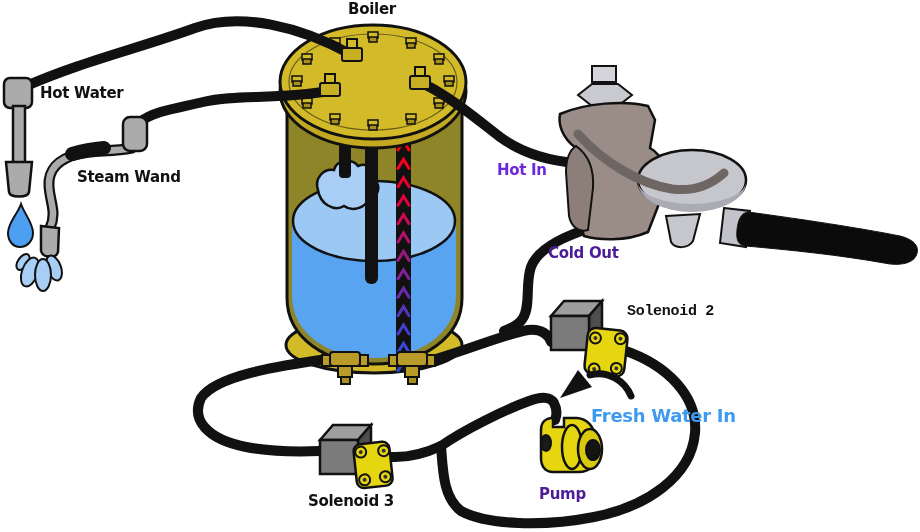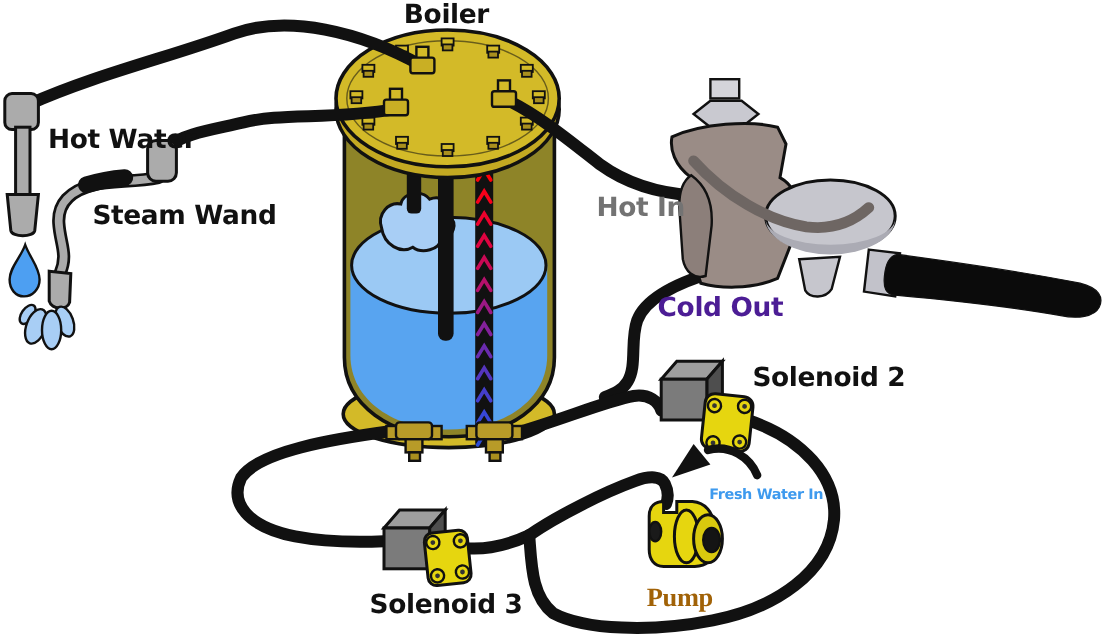--- a/index.html
+++ b/index.html
@@ -2,24 +2,24 @@
 <html><head>
 <meta charset="utf-8">
 <style>
   html,body{margin:0;padding:0;background:#ffffff;}
   .stage{
     position:relative;width:920px;height:532px;background:#ffffff;overflow:hidden;
     font-family:"DejaVu Sans","Liberation Sans",sans-serif;
   }
   .stage svg{position:absolute;left:0;top:0;}
   .diagram-label{
-    position:absolute;font-weight:700;font-size:22px;letter-spacing:-0.3px;
+    position:absolute;font-weight:700;font-size:15px;letter-spacing:-0.3px;
     color:#111;white-space:nowrap;line-height:1.1;
   }
-  .diagram-label.small{font-size:12px;}
+  .diagram-label.small{font-size:18px;}
   .diagram-label.centered{text-align:center;}
 </style>
 </head>
 <body>
 
 <div class="stage">
 
 <svg width="920" height="532" viewBox="0 0 920 532">
 
   <g>
@@ -241,30 +241,30 @@
 
   <g>
     <path d="M 631,396 C 625,381 608,370 590,375" fill="none" stroke="#111" stroke-width="7" stroke-linecap="round"></path>
     <polygon points="560,398 578,370 592,387" fill="#111"></polygon>
   </g>
 
 </svg>
 
 <div class="diagram-label centered" style="left: 332px; top: 1px; width: 80px; color: rgb(17, 17, 17);">Boiler</div>
 
-<div class="diagram-label" style="left: 40px; top: 85px; color: rgb(17, 17, 17); margin-top: 20px;">Hot Water</div>
+<div class="diagram-label" style="left: 40px; top: 85px; color: rgb(17, 17, 17);">Hot Water</div>
 
 <div class="diagram-label" style="left: 77px; top: 169px; color: rgb(17, 17, 17);">Steam Wand</div>
 
 
-<div class="diagram-label" style="left: 497px; top: 162px; color: #737373;">Hot In</div>
+<div class="diagram-label" style="left: 497px; top: 162px; color: #6d28d9;">Hot In</div>
 
 <div class="diagram-label" style="left: 548px; top: 245px; color: #4c1d95;">Cold Out</div>
 
-<div class="diagram-label" style="left: 627px; top: 304px; color: rgb(17, 17, 17);">Solenoid 2</div>
+<div class="diagram-label" style="left: 627px; top: 304px; color: rgb(17, 17, 17); font-family: Liberation Mono, monospace;">Solenoid 2</div>
 
 <div class="diagram-label small" style="left: 591px; top: 406px; color: rgb(62, 154, 238);">Fresh Water In</div>
 
-<div class="diagram-label" style="left: 539px; top: 486px; color: #a16207; font-family: Liberation Serif, serif;">Pump</div>
+<div class="diagram-label" style="left: 539px; top: 486px; color: #4c1d95;">Pump</div>
 
 <div class="diagram-label" style="left: 308px; top: 493px; color: rgb(17, 17, 17);">Solenoid 3</div>
 
 </div>
 
 </body></html>

